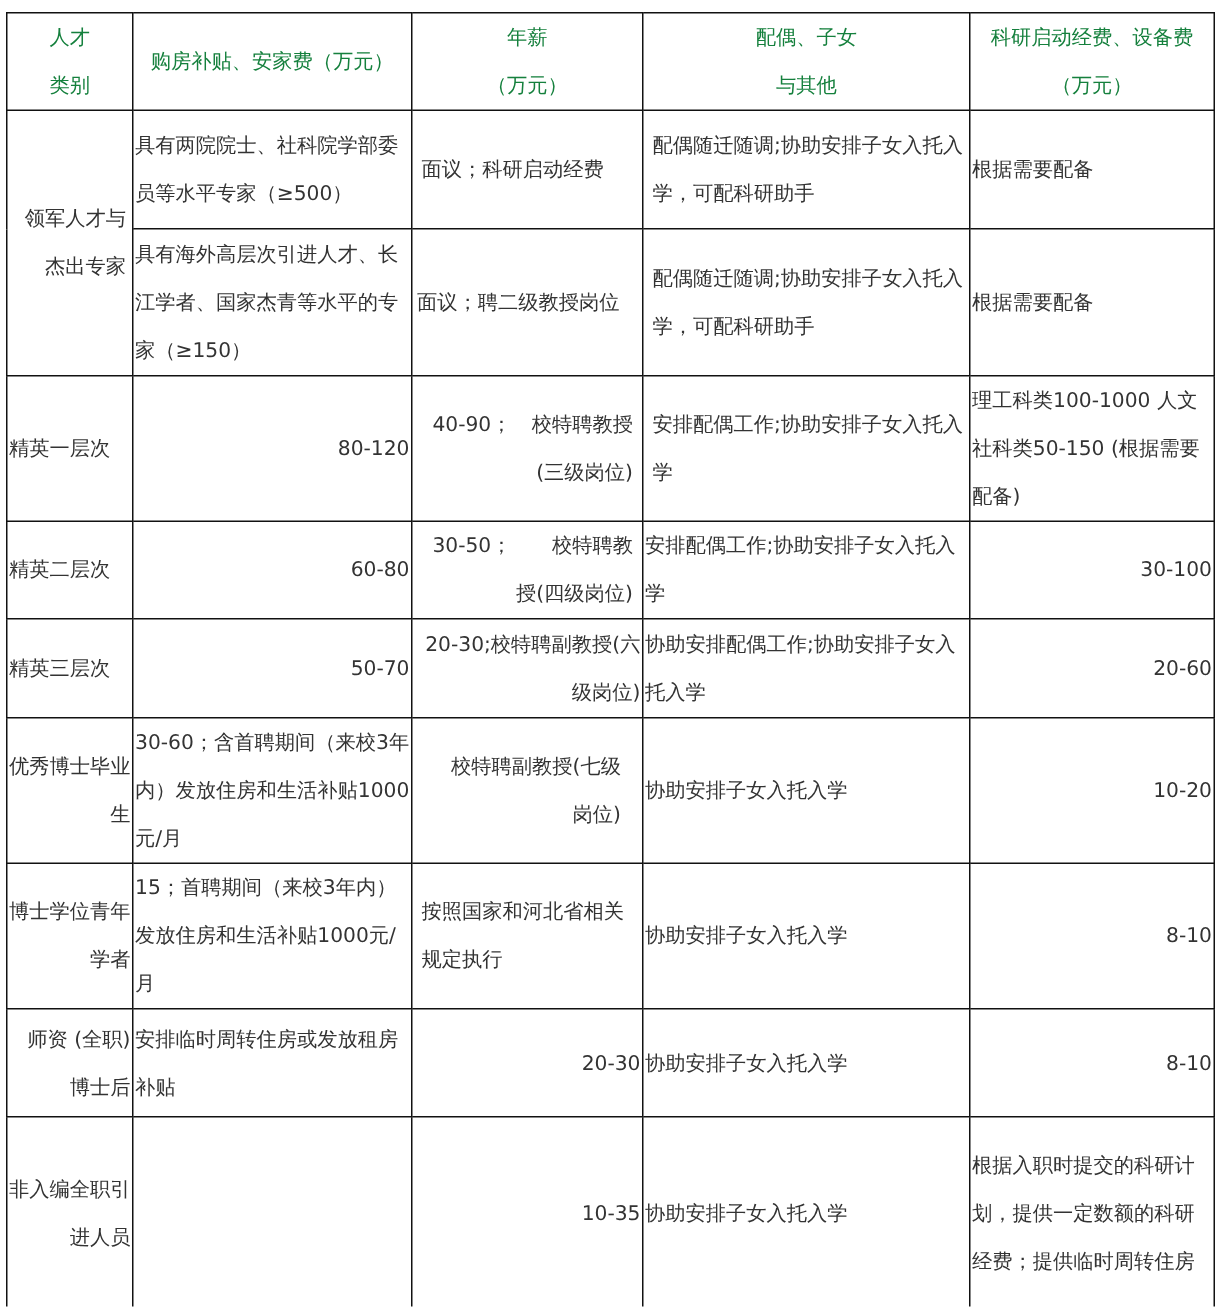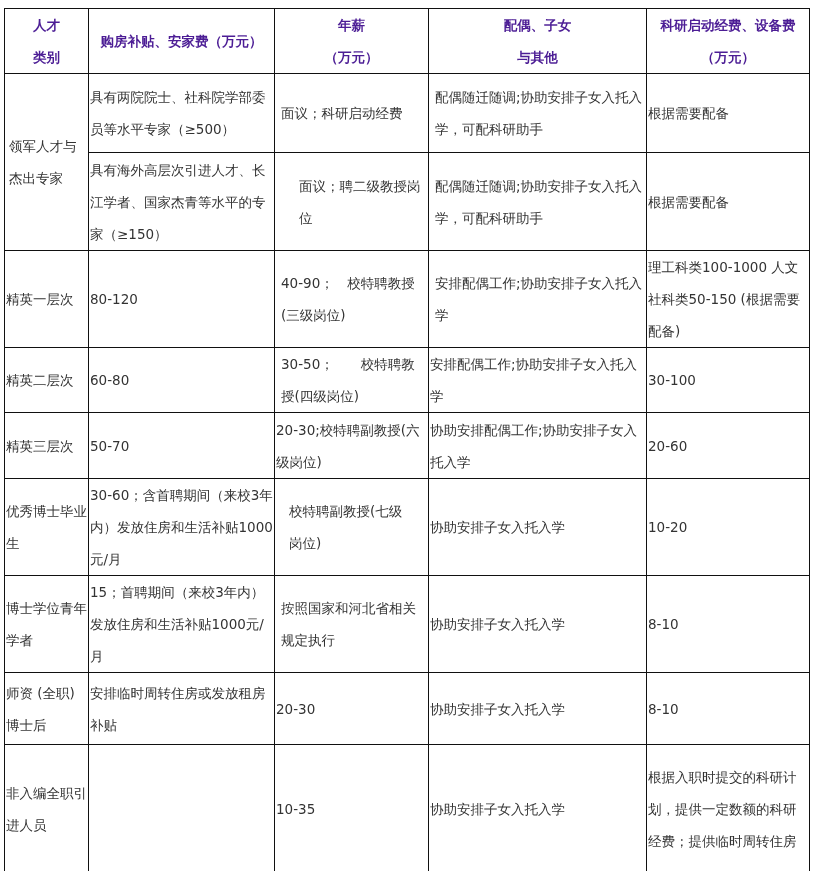--- a/index.html
+++ b/index.html
@@ -1,21 +1,21 @@
 <!DOCTYPE html>
 <html><head>
   <meta charset="utf-8">
   <style>
     html, body { margin: 0; padding: 0; background: #ffffff; }
     body { width: 814px; height: 871px; position: relative; overflow: hidden;
       font-family: "DejaVu Sans", "Liberation Sans", sans-serif; color: #333333; }
     table { position: absolute; left: 4px; top: 8px; border-collapse: collapse; table-layout: fixed; width: 805px; }
     td, th { border: 1.5px solid #111111; font-size: 13.5px; line-height: 32px; padding: 0 1px; vertical-align: middle; word-break: break-all; }
-    th { font-weight: bold; color: #4c1d95; text-align: center; line-height: 32px; }
-    .c { text-align: left; }
+    th { font-weight: normal; color: #15803d; text-align: center; line-height: 32px; }
+    .c { text-align: right; }
     .l { text-align: left; }
     .hdr { height: 63px; }
   </style>
 </head>
 <body>
 
 <table>
   <colgroup>
     <col style="width:84px">
       <col style="width:186px">
@@ -33,21 +33,21 @@
   </tr>
   <tr style="height:79px">
     <td rowspan="2" class="c" style="padding:0 4px">领军人才与杰出专家</td>
     <td class="l">具有两院院士、社科院学部委员等水平专家（≥500）</td>
     <td class="l" style="padding-left:6px">面议；科研启动经费</td>
     <td class="l" style="padding-left:6px">配偶随迁随调;协助安排子女入托入学，可配科研助手</td>
     <td class="l">根据需要配备</td>
   </tr>
   <tr style="height:98px">
     <td class="l">具有海外高层次引进人才、长江学者、国家杰青等水平的专家（≥150）</td>
-    <td class="l" style="padding-left:24px">面议；聘二级教授岗位</td>
+    <td class="l" style="padding-left:3px">面议；聘二级教授岗位</td>
     <td class="l" style="padding-left:6px">配偶随迁随调;协助安排子女入托入学，可配科研助手</td>
     <td class="l">根据需要配备</td>
   </tr>
   <tr style="height:96px">
     <td class="l">精英一层次</td>
     <td class="c">80-120</td>
     <td class="c" style="padding:0 6px">40-90；　校特聘教授(三级岗位)</td>
     <td class="l" style="padding-left:6px">安排配偶工作;协助安排子女入托入学</td>
     <td class="l">理工科类100-1000 人文社科类50-150 (根据需要配备)</td>
   </tr>

